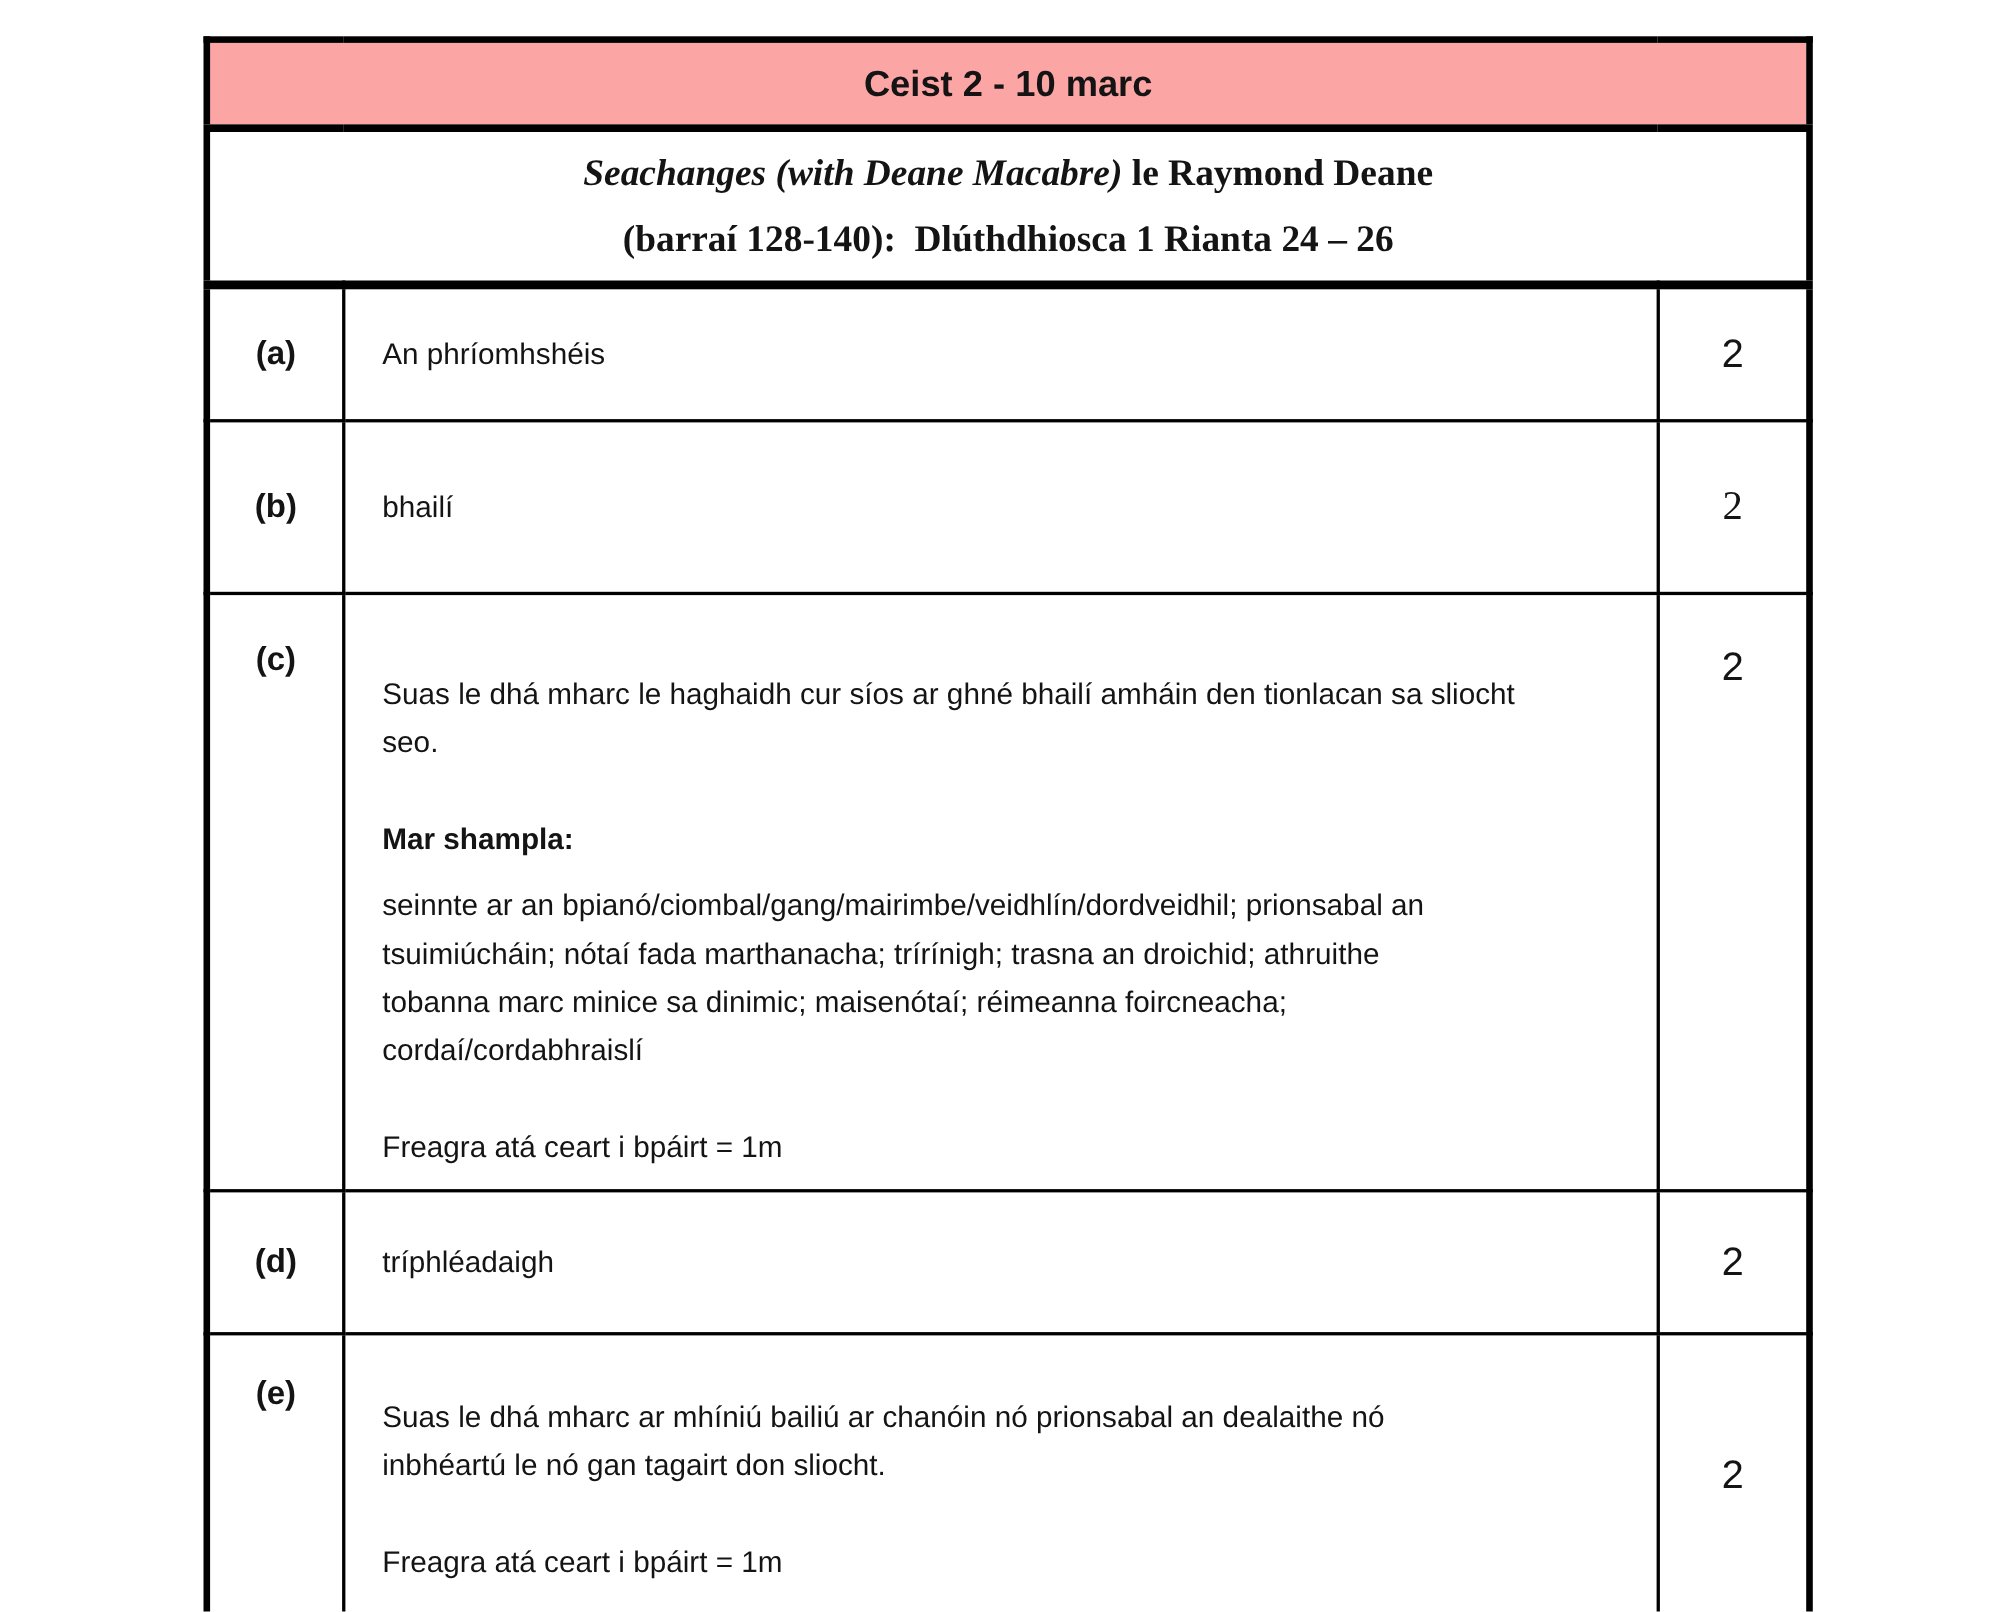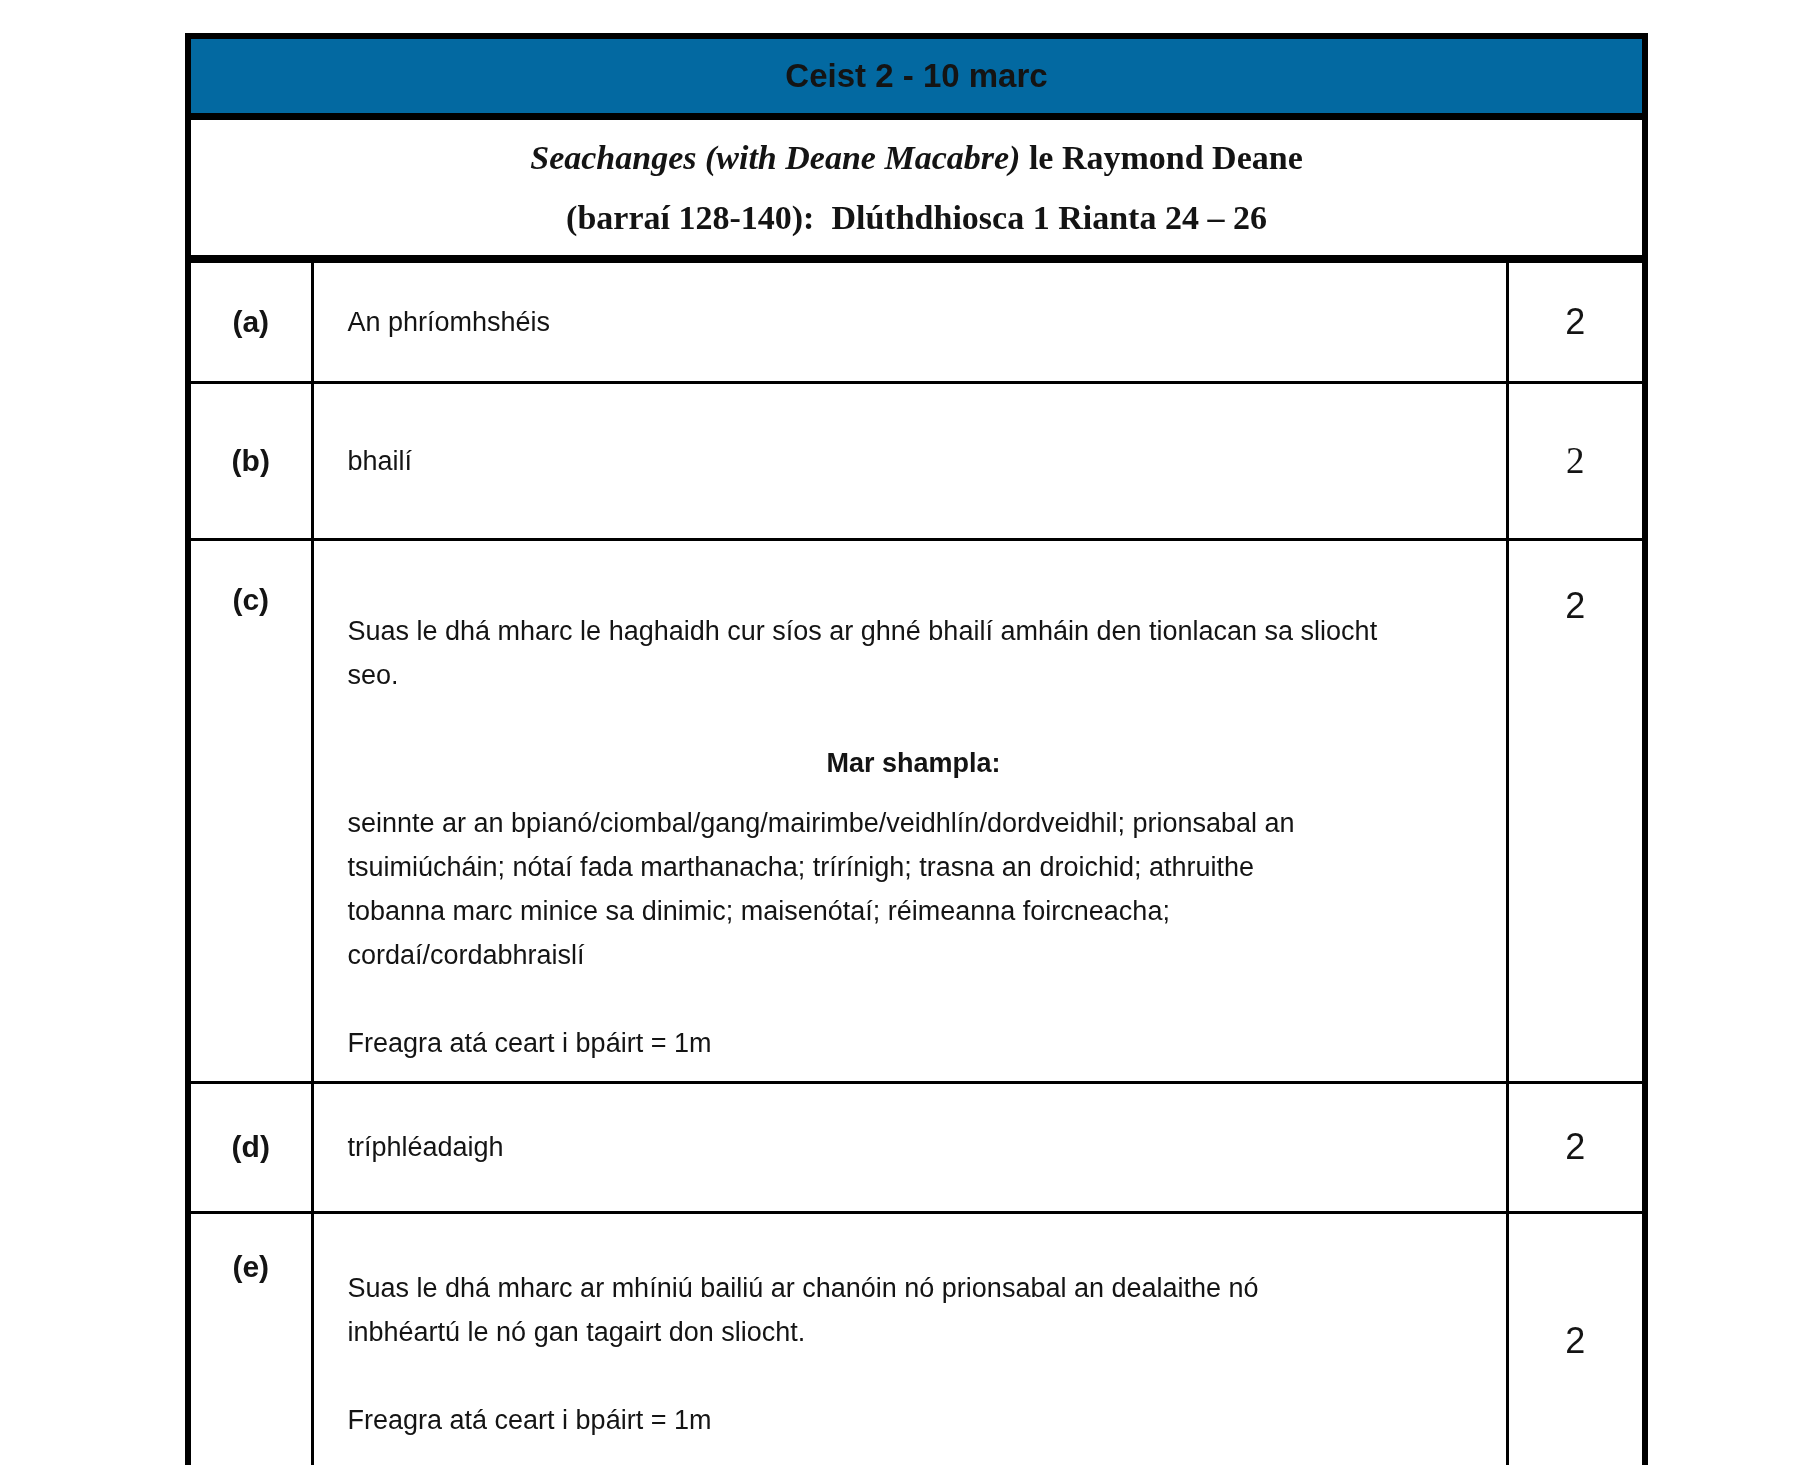--- a/index.html
+++ b/index.html
@@ -24,21 +24,21 @@
     border: 6px solid #000000;
   }
   table.marktable td {
     border: 3px solid #000000;
     vertical-align: middle;
     overflow: hidden;
   }
   
   tr.header-row td {
     height: 72px;
-    background: #0369a1;
+    background: #fca5a5;
     border-bottom-width: 7px;
     text-align: center;
     font-weight: bold;
     font-size: 33px;
   }
   
   tr.title-row td {
     height: 133px;
     border-bottom-width: 8px;
     text-align: center;
@@ -61,21 +61,21 @@
     font-size: 27px;
     line-height: 44px;
   }
   .mark-cell {
     text-align: center;
     font-size: 36px;
   }
   .serif-mark { font-family: "Liberation Serif", serif; font-size: 37px; }
   .para { margin: 16px; white-space: pre-wrap; }
   .gap-after { margin-bottom: 44px; }
-  .bold { font-weight: bold; text-align: center; }
+  .bold { font-weight: bold; }
 
   tr.row-a { height: 123px; }
   tr.row-b { height: 157px; }
   tr.row-c { height: 496px; }
   tr.row-d { height: 130px; }
   tr.row-e { height: 259px; }
 
   tr.row-c td { vertical-align: top; }
   tr.row-c .label-cell { padding-top: 42px; }
   tr.row-c .text-cell  { padding-top: 52px; }

